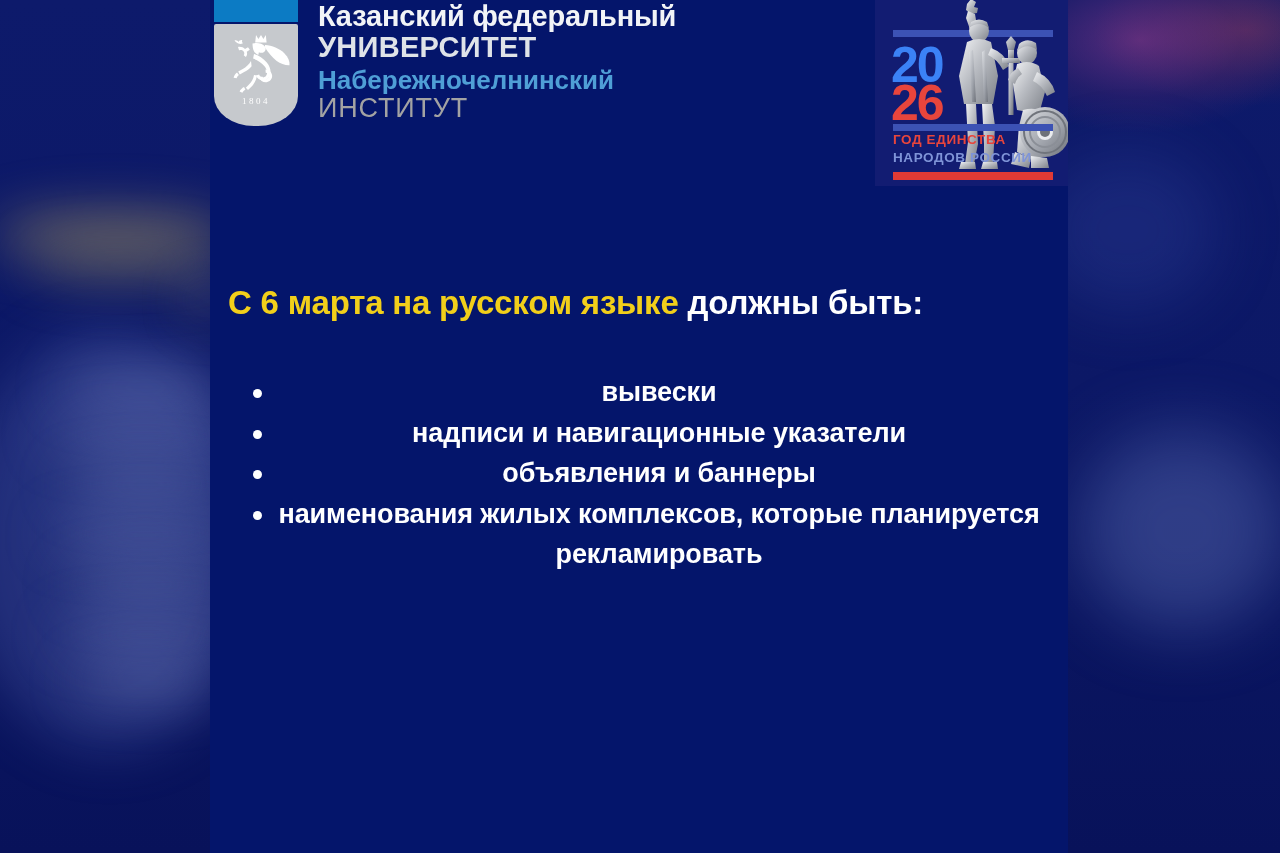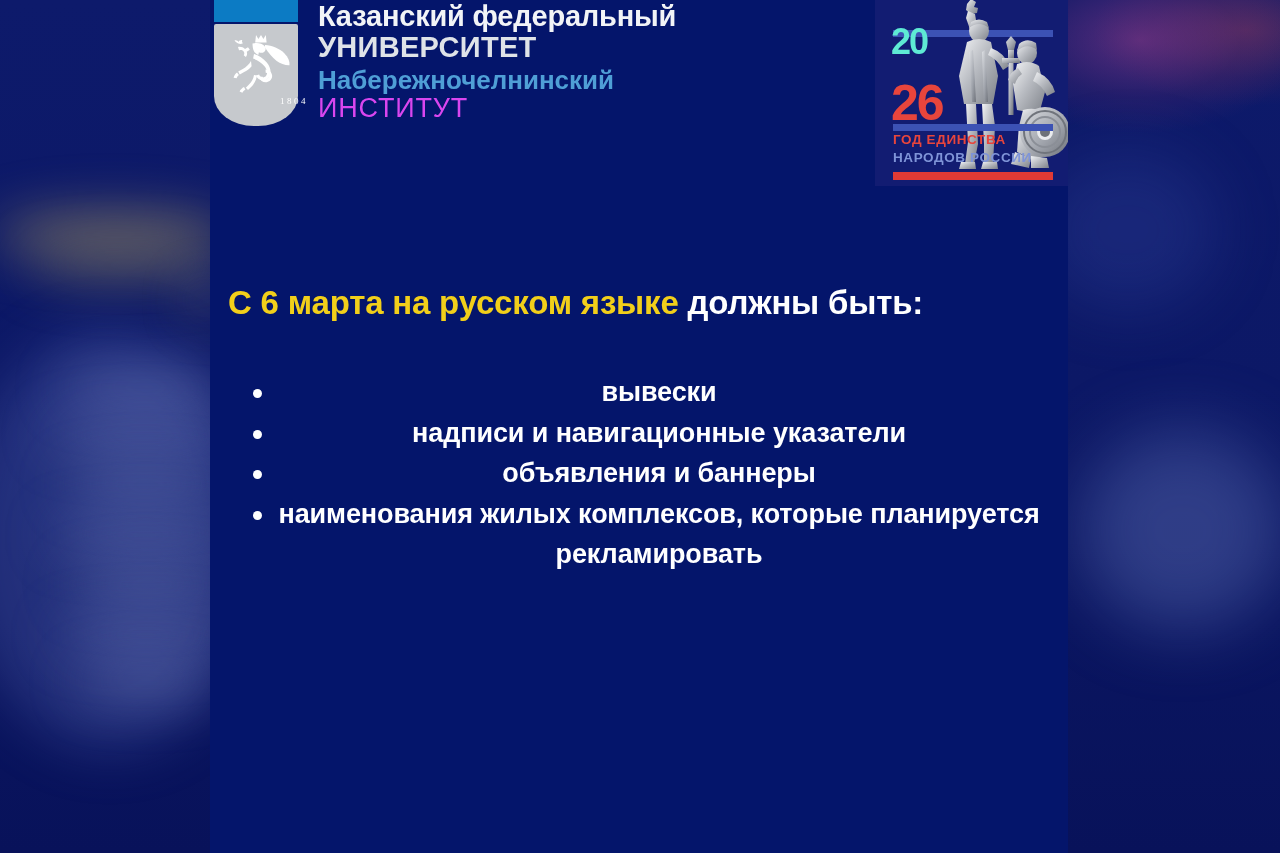--- a/index.html
+++ b/index.html
@@ -149,21 +149,20 @@
   .shield-year {
     position: absolute;
     left: 4px;
     top: 96px;
     width: 84px;
     text-align: center;
     font-size: 9px;
     letter-spacing: 2.5px;
     color: #ffffff;
     font-family: "Liberation Serif", serif;
-    padding-left: 38px;
   }
   .zilant {
     position: absolute;
     left: 8px;
     top: 28px;
     width: 76px;
     height: 74px;
   }
 
   .kfu-text {
@@ -189,21 +188,21 @@
     font-size: 26px;
     font-weight: bold;
     color: #4f9fd6;
     line-height: 1.08;
     margin-top: 4px;
     white-space: nowrap;
   }
   .kfu-line4 {
     font-size: 27px;
     font-weight: normal;
-    color: #d946ef;
+    color: #a3a3a3;
     letter-spacing: 0.8px;
     line-height: 1.05;
     white-space: nowrap;
   }
 
   
   .badge2026 {
     position: absolute;
     left: 665px; top: 0px;
     width: 193px; height: 186px;
@@ -212,24 +211,24 @@
   }
   .badge-rule {
     position: absolute;
     background: #3c52b4;
     height: 7px;
   }
   .rule-top { left: 18px; top: 30px; width: 160px; }
   .rule-mid { left: 18px; top: 124px; width: 160px; }
   .badge-20 {
     position: absolute;
-    left: 16px; top: 24px;
-    font-size: 36px;
-    font-weight: bold;
-    color: #5eead4;
+    left: 16px; top: 40px;
+    font-size: 50px;
+    font-weight: bold;
+    color: #3b82f6;
     line-height: 1;
     letter-spacing: -2px;
   }
   .badge-26 {
     position: absolute;
     left: 16px; top: 78px;
     font-size: 50px;
     font-weight: bold;
     color: #e8453c;
     line-height: 1;

